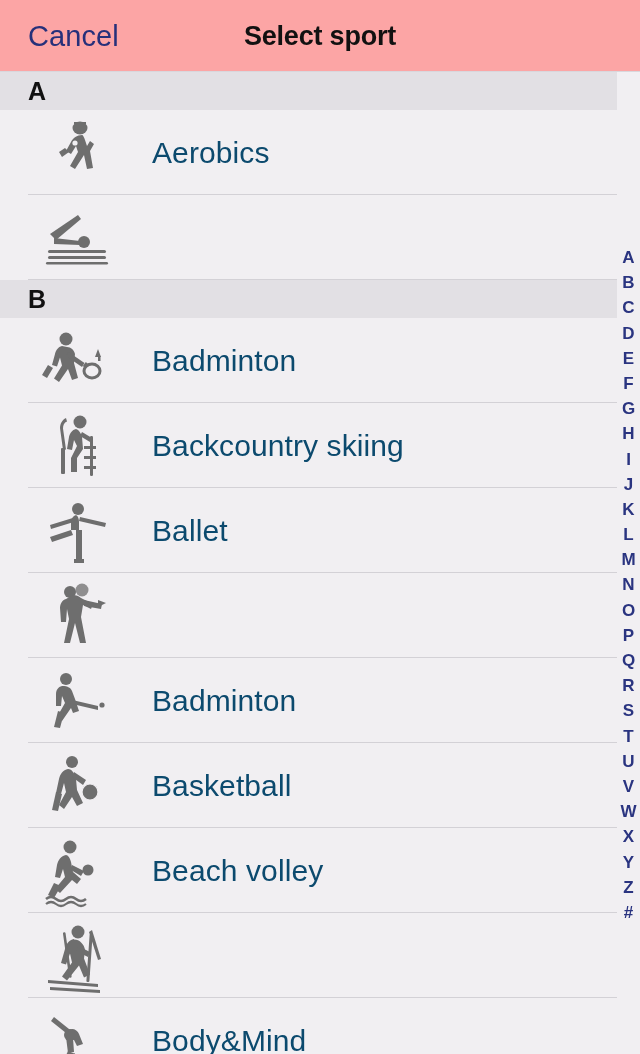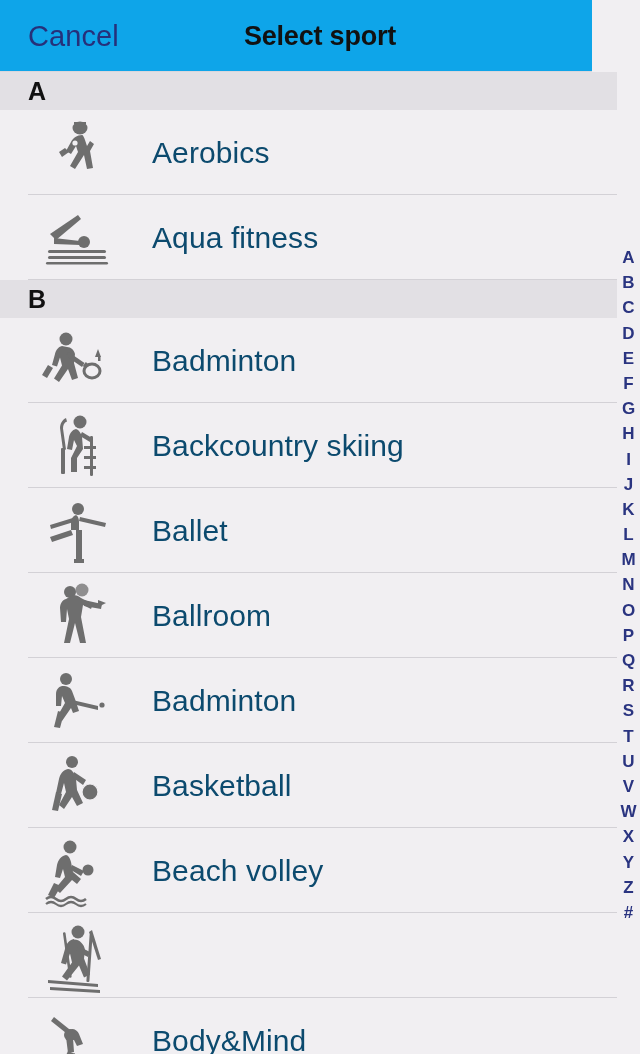--- a/index.html
+++ b/index.html
@@ -7,22 +7,22 @@
   body {
     font-family: "Liberation Sans", sans-serif;
     background:#f1eff2;
     overflow:hidden;
     position:relative;
   }
 
   
   #header {
     position:absolute; top:0; left:0;
-    width:592px; height:72px;
-    background:#0ea5e9;
+    width:640px; height:72px;
+    background:#fca5a5;
     border-bottom:1px solid #d9d7dc;
   }
   #cancel-btn {
     position:absolute; left:28px; top:16px;
     font-size:29px; color:#2b3municipal;
     color:#26307a;
     font-weight:400;
     letter-spacing:.1px;
     line-height:40px;
     cursor:pointer;
@@ -122,21 +122,20 @@
           <g fill="#6e6e6e">
     <circle cx="44" cy="42" r="6"></circle>
     <path d="M10 34 L38 15 l3 4 L16 40z"></path>
     <path d="M14 38 L40 41 l0 4 L14 44z"></path>
     <rect x="8" y="50" width="58" height="3" rx="1.5"></rect>
     <rect x="8" y="56" width="58" height="3" rx="1.5"></rect>
     <rect x="6" y="62" width="62" height="2.5" rx="1.2"></rect>
   </g>
         </svg>
       </span>
-      <span class="label">Aqua fitness</span>
     </div>
     <div class="section-header">
       <span class="letter">B</span>
     </div>
     <div class="row">
       <span class="icon">
         <svg viewBox="0 0 76 76">
           <g fill="#6e6e6e">
     <circle cx="26" cy="16" r="6.5"></circle>
     <path d="M22 23c-4 1-6 4-7 8l-3 11 5 1.5 3-9 2 8-8 13 5 3.5 9-13 4 11 6-2-4-15 1-9c-1-4-4-7-8-7z"></path>
@@ -190,21 +189,20 @@
         <svg viewBox="0 0 76 76">
           <g fill="#6e6e6e">
     <circle cx="30" cy="14" r="6"></circle>
     <circle cx="42" cy="12" r="6.5" opacity=".75"></circle>
     <path d="M26 21c-4 1-6 5-6 9l1 14 5 0 1-13 2 10-5 24h6l5-20 5 20h6l-5-26 2-12 8 4 2-5-12-6c-2-2-5-3-8-3z"></path>
     <path d="M44 22 L62 26 l-1 5 L44 28z"></path>
     <path d="M58 22l8 3-8 4z"></path>
   </g>
         </svg>
       </span>
-      <span class="label">Ballroom</span>
     </div>
     <div class="row">
       <span class="icon">
         <svg viewBox="0 0 76 76">
           <g fill="#6e6e6e">
     <circle cx="26" cy="16" r="6"></circle>
     <path d="M22 23c-4 1-6 4-6 8l0 12 5 0 1-10 3 7-8 14 5 4 9-13 2 5 6-2-4-12-3-8c-1-3-4-5-10-5z"></path>
     <path d="M18 48l-4 16 6 1 4-15z"></path>
     <path d="M28 36 L58 43 l0 4 L28 40z"></path>
     <circle cx="62" cy="42" r="2.6"></circle>

